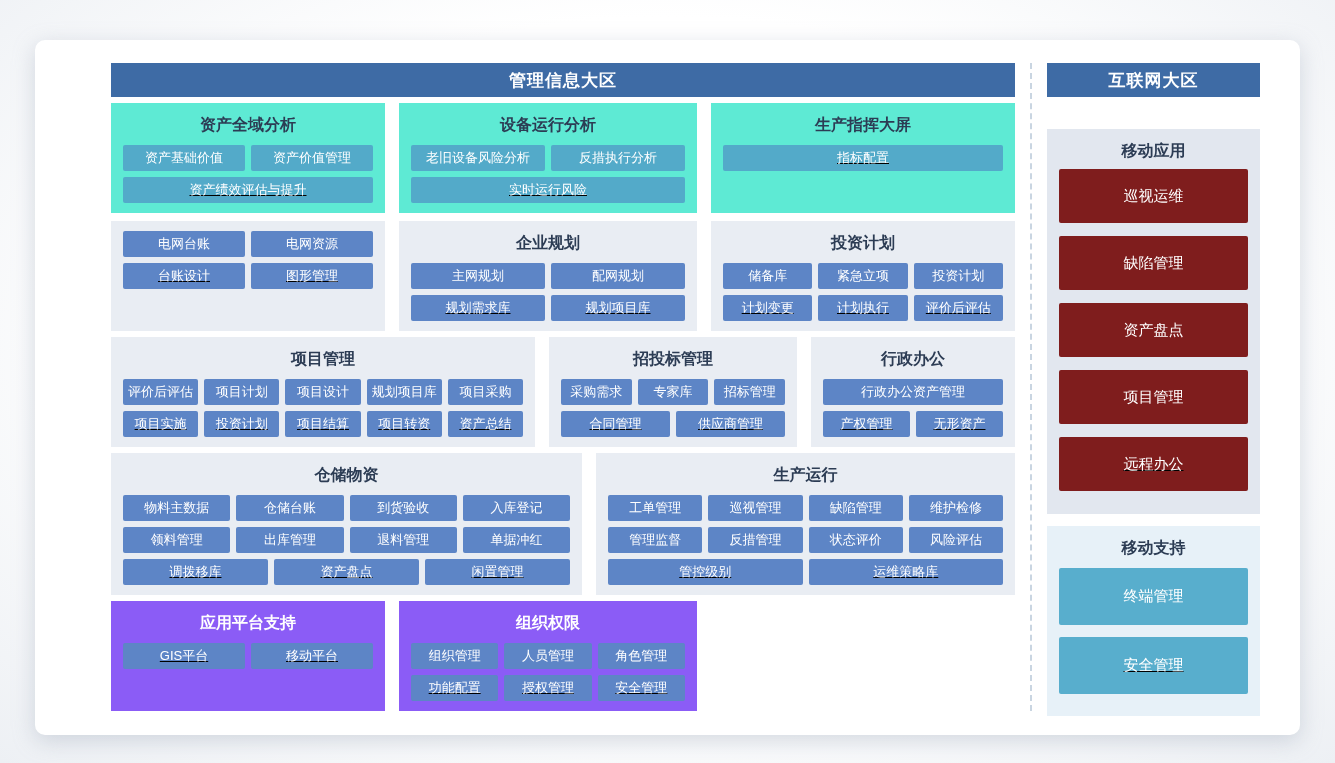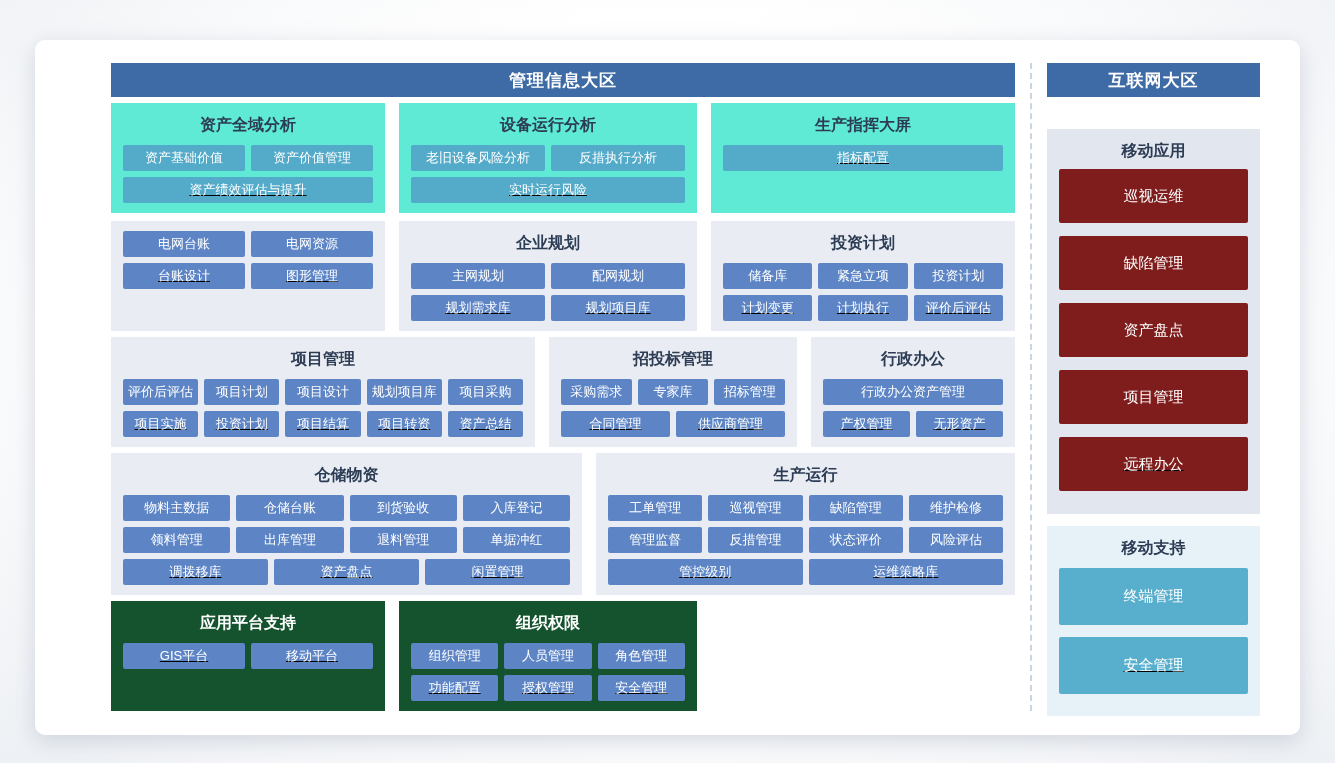--- a/index.html
+++ b/index.html
@@ -63,21 +63,21 @@
     justify-content: center;
     color: #ffffff;
     font-size: 13px;
     border-radius: 2px;
     white-space: nowrap;
     cursor: pointer;
   }
   
   .t-blue  { background: #5eead4; }
   .t-gray  { background: #e9edf3; }
-  .t-dark  { background: #14532d; }
+  .t-dark  { background: #8b5cf6; }
   .t-dark .panel-title { color: #ffffff; }
   .t-appsbg { background: #e2e7ef; margin-top: 32px; }
   .t-suppbg { background: #e7f1f8; }
   
   .b-teal  .btn { background: #53aac9; }
   .b-blue  .btn { background: #5d85c6; }
   .b-steel .btn { background: #7f1d1d; }
   .b-tealr .btn { background: #58aecd; }
   
   .b-tall  .btn-row { margin-bottom: 13px; }

